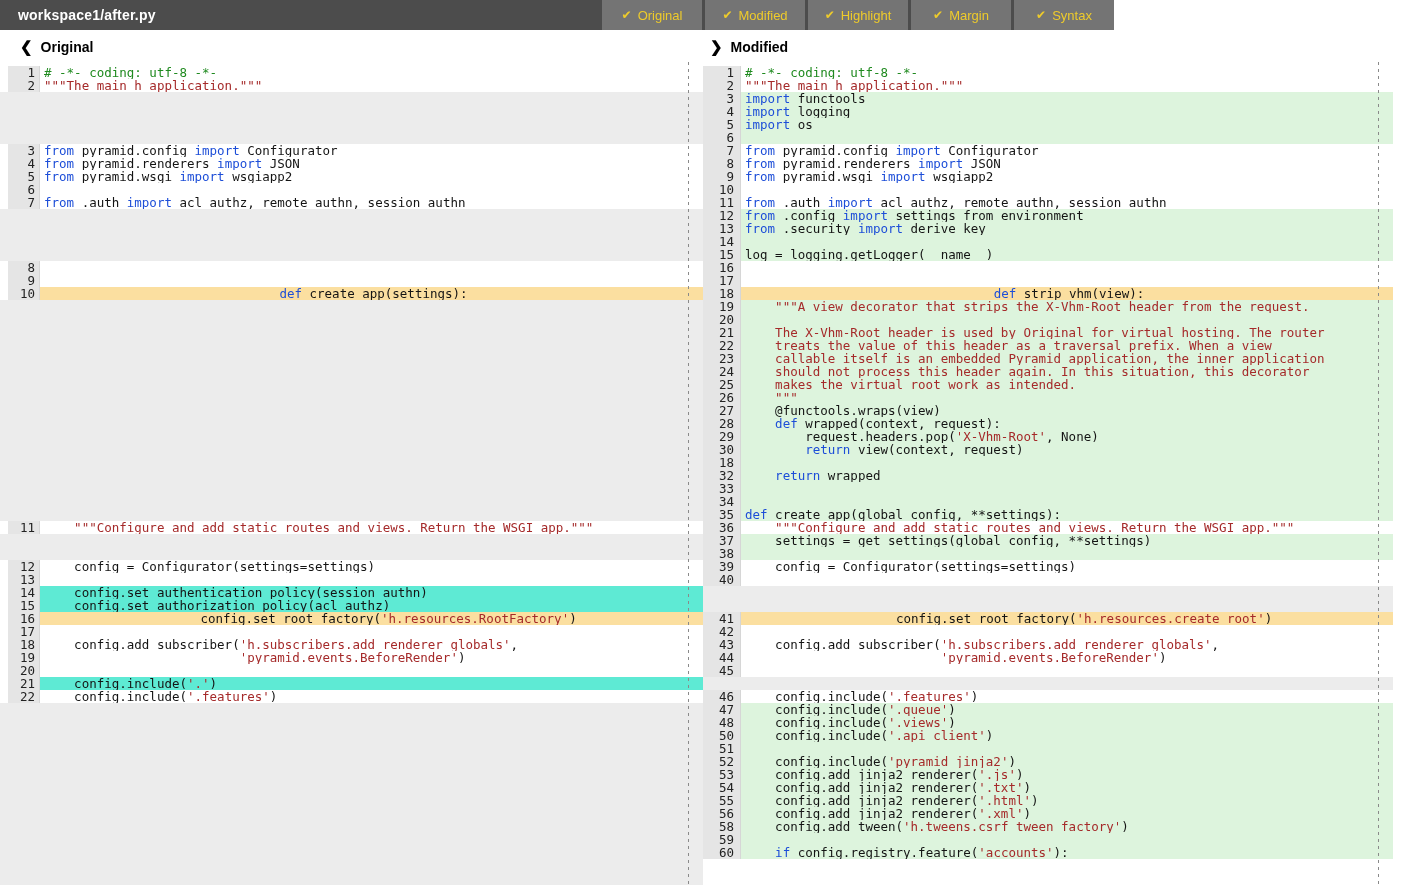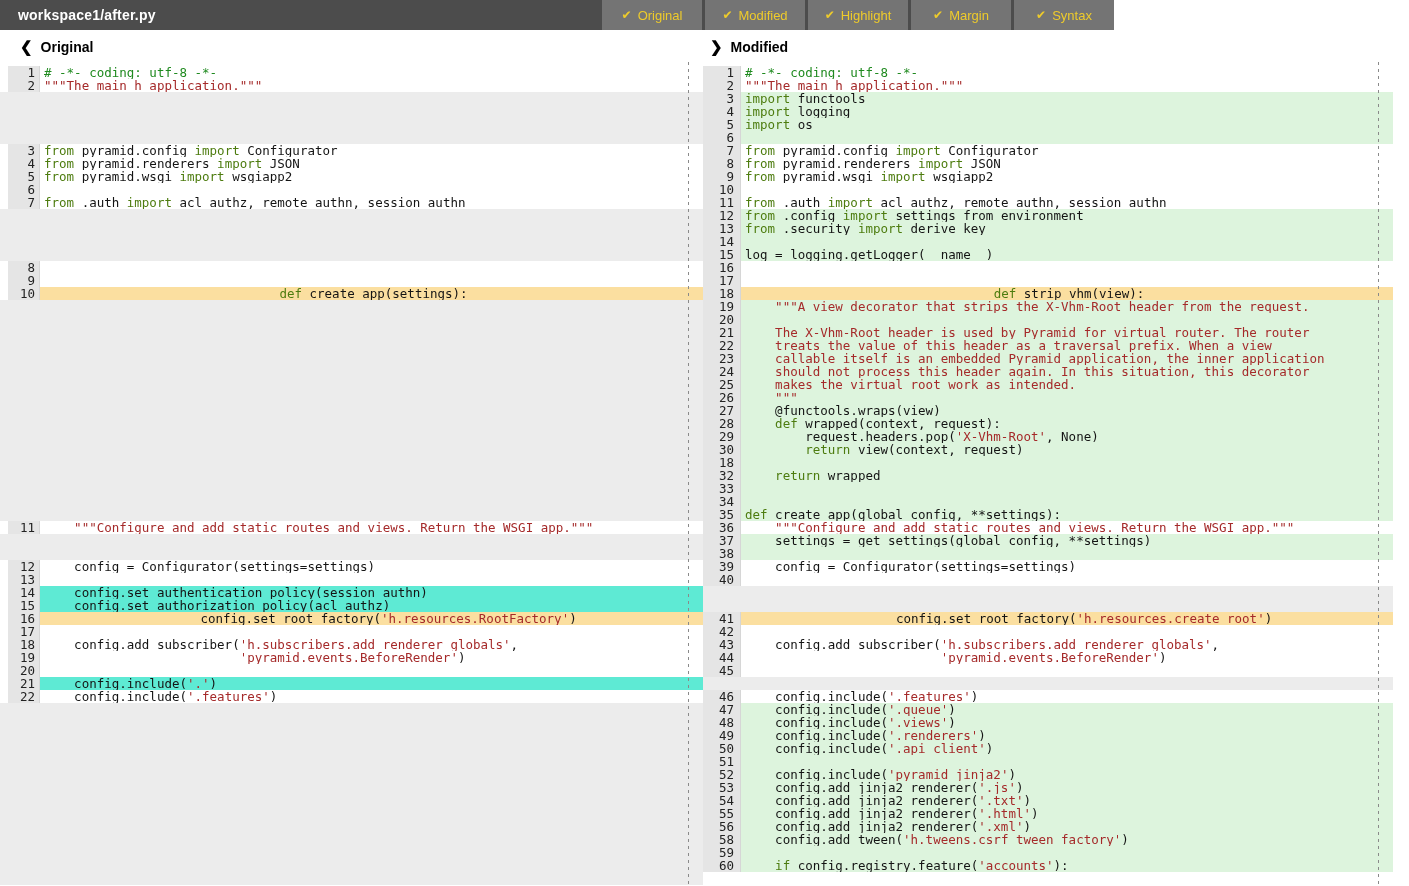--- a/index.html
+++ b/index.html
@@ -35,21 +35,21 @@
   .gut{flex:none;text-align:right;color:#222;background:#e5e5e5;border-right:1px solid #d6d6d6;box-sizing:border-box;}
   .gut-l{width:32px;padding-right:4px;}
   .gut-r{width:38px;padding-right:6px;}
   .code{flex:1;padding-left:4px;background:#ffffff;}
 
   .code.add{background:#ddf4dd;}
   .code.del{background:#5eead4;}
   .code.chg{background:#fbdfa0;text-align:center;}
   .row.fill .edge,.row.fill .gut,.row.fill .code{background:#ececec;border-right-color:#ececec;}
 
-  .k{color:#4d7c0f;}
+  .k{color:#1d4ed8;}
   .s{color:#a52a2a;}
   .c{color:#1f8a1f;text-align:center;}
   .t{color:#141414;}
 
   .margin-line{position:absolute;top:0;width:1px;height:824px;
     background-image:repeating-linear-gradient(to bottom,#8a8a8a 0 3px,transparent 3px 7px);}
   .ml-left{left:688px;}
   .ml-right{left:1378px;}
 </style>
 </head>
@@ -172,21 +172,21 @@
       <div class="row"><span class="gut gut-r">11</span><span class="code"><span class="k">from</span><span class="t"> .auth </span><span class="k">import</span><span class="t"> acl_authz, remote_authn, session_authn</span></span></div>
       <div class="row"><span class="gut gut-r">12</span><span class="code add"><span class="k">from</span><span class="t"> .config </span><span class="k">import</span><span class="t"> settings_from_environment</span></span></div>
       <div class="row"><span class="gut gut-r">13</span><span class="code add"><span class="k">from</span><span class="t"> .security </span><span class="k">import</span><span class="t"> derive_key</span></span></div>
       <div class="row"><span class="gut gut-r">14</span><span class="code add"></span></div>
       <div class="row"><span class="gut gut-r">15</span><span class="code add"><span class="t">log = logging.getLogger(__name__)</span></span></div>
       <div class="row"><span class="gut gut-r">16</span><span class="code"></span></div>
       <div class="row"><span class="gut gut-r">17</span><span class="code"></span></div>
       <div class="row"><span class="gut gut-r">18</span><span class="code chg"><span class="k">def</span><span class="t"> strip_vhm(view):</span></span></div>
       <div class="row"><span class="gut gut-r">19</span><span class="code add"><span class="t">    </span><span class="s">"""A view decorator that strips the X-Vhm-Root header from the request.</span></span></div>
       <div class="row"><span class="gut gut-r">20</span><span class="code add"></span></div>
-      <div class="row"><span class="gut gut-r">21</span><span class="code add"><span class="s">    The X-Vhm-Root header is used by Pyramid for virtual router. The router</span></span></div>
+      <div class="row"><span class="gut gut-r">21</span><span class="code add"><span class="s">    The X-Vhm-Root header is used by Original for virtual hosting. The router</span></span></div>
       <div class="row"><span class="gut gut-r">22</span><span class="code add"><span class="s">    treats the value of this header as a traversal prefix. When a view</span></span></div>
       <div class="row"><span class="gut gut-r">23</span><span class="code add"><span class="s">    callable itself is an embedded Pyramid application, the inner application</span></span></div>
       <div class="row"><span class="gut gut-r">24</span><span class="code add"><span class="s">    should not process this header again. In this situation, this decorator</span></span></div>
       <div class="row"><span class="gut gut-r">25</span><span class="code add"><span class="s">    makes the virtual root work as intended.</span></span></div>
       <div class="row"><span class="gut gut-r">26</span><span class="code add"><span class="s">    """</span></span></div>
       <div class="row"><span class="gut gut-r">27</span><span class="code add"><span class="t">    @functools.wraps(view)</span></span></div>
       <div class="row"><span class="gut gut-r">28</span><span class="code add"><span class="t">    </span><span class="k">def</span><span class="t"> wrapped(context, request):</span></span></div>
       <div class="row"><span class="gut gut-r">29</span><span class="code add"><span class="t">        request.headers.pop(</span><span class="s">'X-Vhm-Root'</span><span class="t">, None)</span></span></div>
       <div class="row"><span class="gut gut-r">30</span><span class="code add"><span class="t">        </span><span class="k">return</span><span class="t"> view(context, request)</span></span></div>
       <div class="row"><span class="gut gut-r">18</span><span class="code add"></span></div>
@@ -203,21 +203,20 @@
       <div class="row fill"><span class="gut gut-r"></span><span class="code"></span></div>
       <div class="row"><span class="gut gut-r">41</span><span class="code chg"><span class="t">    config.set_root_factory(</span><span class="s">'h.resources.create_root'</span><span class="t">)</span></span></div>
       <div class="row"><span class="gut gut-r">42</span><span class="code"></span></div>
       <div class="row"><span class="gut gut-r">43</span><span class="code"><span class="t">    config.add_subscriber(</span><span class="s">'h.subscribers.add_renderer_globals'</span><span class="t">,</span></span></div>
       <div class="row"><span class="gut gut-r">44</span><span class="code"><span class="t">                          </span><span class="s">'pyramid.events.BeforeRender'</span><span class="t">)</span></span></div>
       <div class="row"><span class="gut gut-r">45</span><span class="code"></span></div>
       <div class="row fill"><span class="gut gut-r"></span><span class="code"></span></div>
       <div class="row"><span class="gut gut-r">46</span><span class="code"><span class="t">    config.include(</span><span class="s">'.features'</span><span class="t">)</span></span></div>
       <div class="row"><span class="gut gut-r">47</span><span class="code add"><span class="t">    config.include(</span><span class="s">'.queue'</span><span class="t">)</span></span></div>
       <div class="row"><span class="gut gut-r">48</span><span class="code add"><span class="t">    config.include(</span><span class="s">'.views'</span><span class="t">)</span></span></div>
-      <div class="row"><span class="gut gut-r">49</span><span class="code add"><span class="t">    config.include(</span><span class="s">'.renderers'</span><span class="t">)</span></span></div>
       <div class="row"><span class="gut gut-r">50</span><span class="code add"><span class="t">    config.include(</span><span class="s">'.api_client'</span><span class="t">)</span></span></div>
       <div class="row"><span class="gut gut-r">51</span><span class="code add"></span></div>
       <div class="row"><span class="gut gut-r">52</span><span class="code add"><span class="t">    config.include(</span><span class="s">'pyramid_jinja2'</span><span class="t">)</span></span></div>
       <div class="row"><span class="gut gut-r">53</span><span class="code add"><span class="t">    config.add_jinja2_renderer(</span><span class="s">'.js'</span><span class="t">)</span></span></div>
       <div class="row"><span class="gut gut-r">54</span><span class="code add"><span class="t">    config.add_jinja2_renderer(</span><span class="s">'.txt'</span><span class="t">)</span></span></div>
       <div class="row"><span class="gut gut-r">55</span><span class="code add"><span class="t">    config.add_jinja2_renderer(</span><span class="s">'.html'</span><span class="t">)</span></span></div>
       <div class="row"><span class="gut gut-r">56</span><span class="code add"><span class="t">    config.add_jinja2_renderer(</span><span class="s">'.xml'</span><span class="t">)</span></span></div>
       <div class="row"><span class="gut gut-r">58</span><span class="code add"><span class="t">    config.add_tween(</span><span class="s">'h.tweens.csrf_tween_factory'</span><span class="t">)</span></span></div>
       <div class="row"><span class="gut gut-r">59</span><span class="code add"></span></div>
       <div class="row"><span class="gut gut-r">60</span><span class="code add"><span class="t">    </span><span class="k">if</span><span class="t"> config.registry.feature(</span><span class="s">'accounts'</span><span class="t">):</span></span></div>

